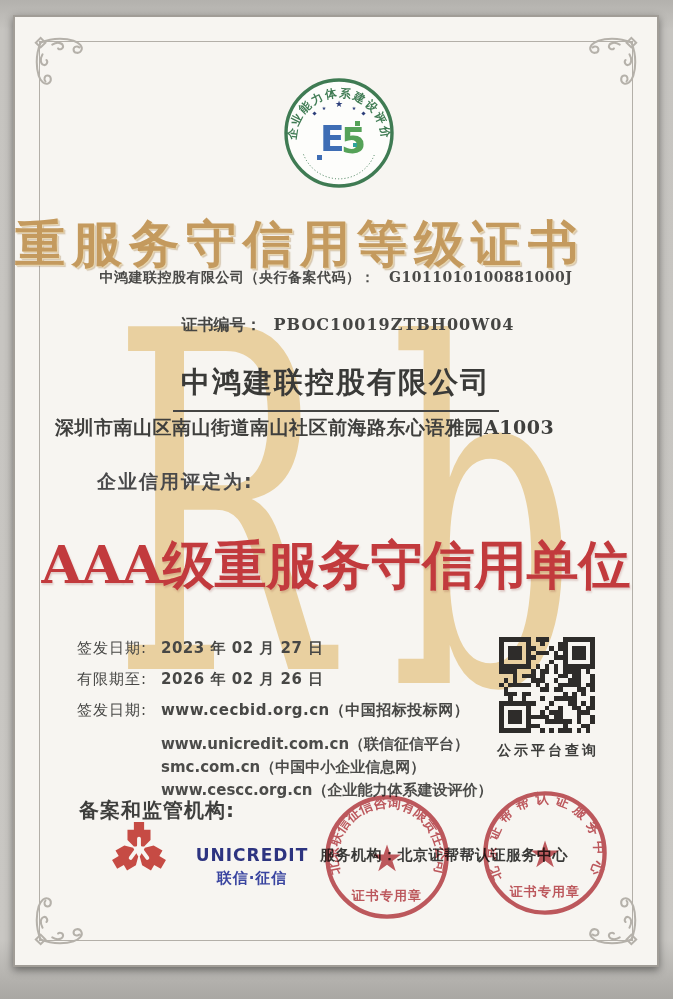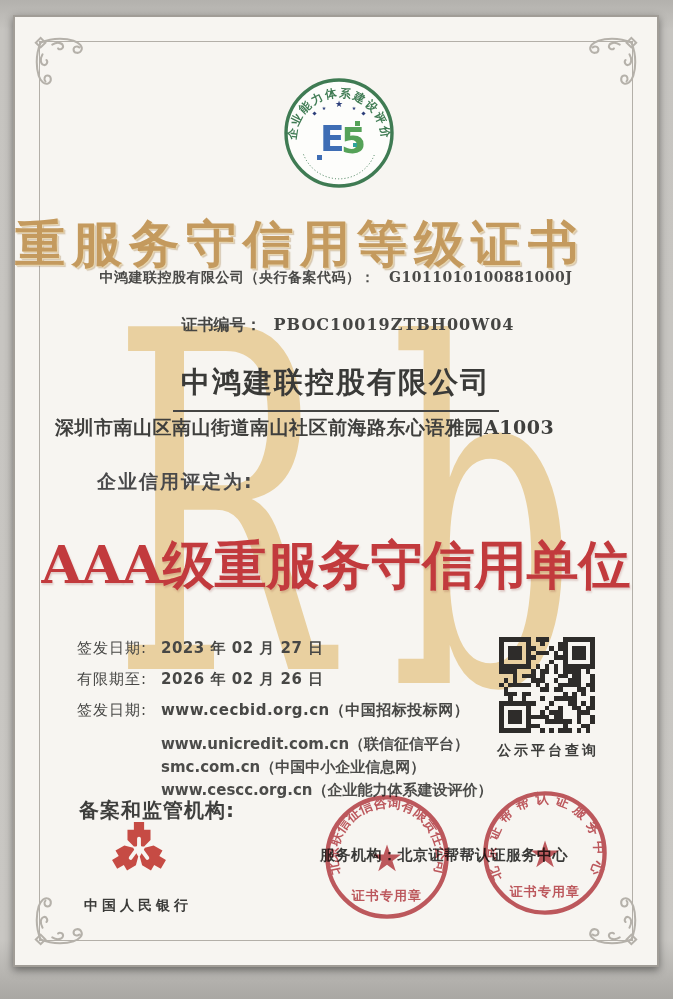--- a/index.html
+++ b/index.html
@@ -680,22 +680,25 @@
           <path d="M42 2 h16 v12 h10 v16 l-10 10 h-16 l-10 -10 v-16 h10 z" transform="rotate(120 50 46)"></path>
           <path d="M42 2 h16 v12 h10 v16 l-10 10 h-16 l-10 -10 v-16 h10 z" transform="rotate(240 50 46)"></path>
         </g>
       </g>
       <g stroke="#f7f5f1" stroke-width="6" stroke-linecap="round" fill="none">
         <path d="M50 28 v14"></path>
         <path d="M50 40 l-13 18"></path>
         <path d="M50 40 l13 18"></path>
       </g>
     </svg>
-    <div class="pboc-name">中国人民银行</div>
-
+
+    <div class="unicredit">
+      <div class="en">UNICREDIT</div>
+      <div class="cn">联信·征信</div>
+    </div>
 
     <div class="agencies">
       <div>服务机构：北京证帮帮认证服务中心</div>
     </div>
 
     <svg class="seal s1" viewBox="0 0 120 120">
       <circle cx="60" cy="60" r="55" fill="none" stroke="#b23b42" stroke-width="4"></circle>
       <defs>
           <path id="sealArc1" d="M16.77 75.73 A46 46 0 1 1 103.23 75.73" fill="none"></path>
         </defs>

